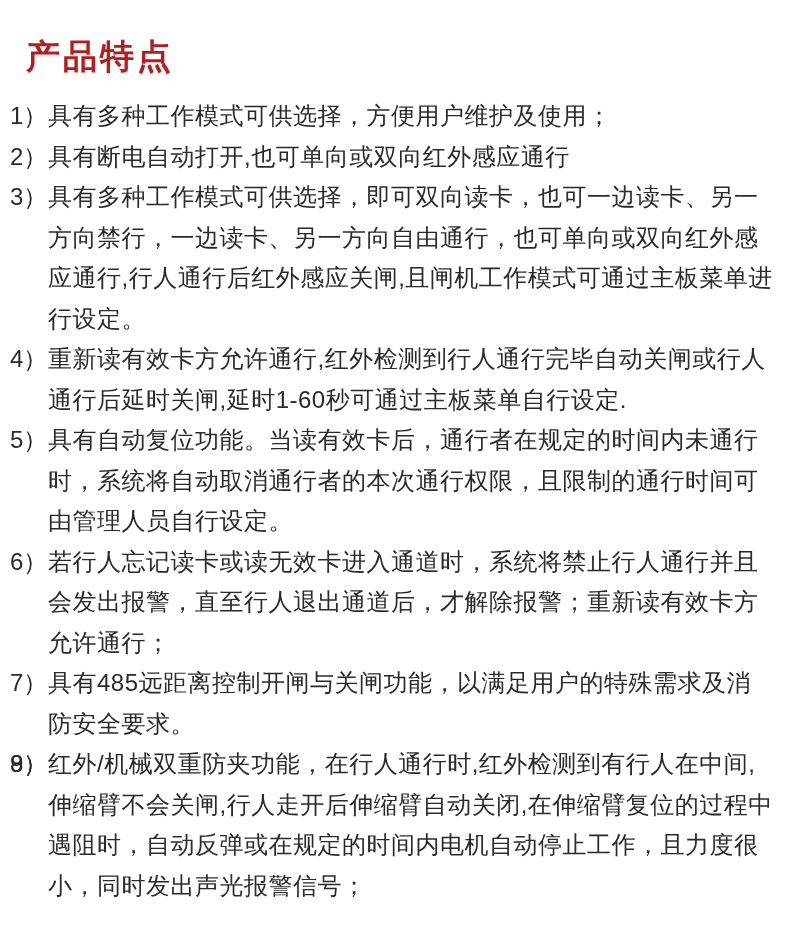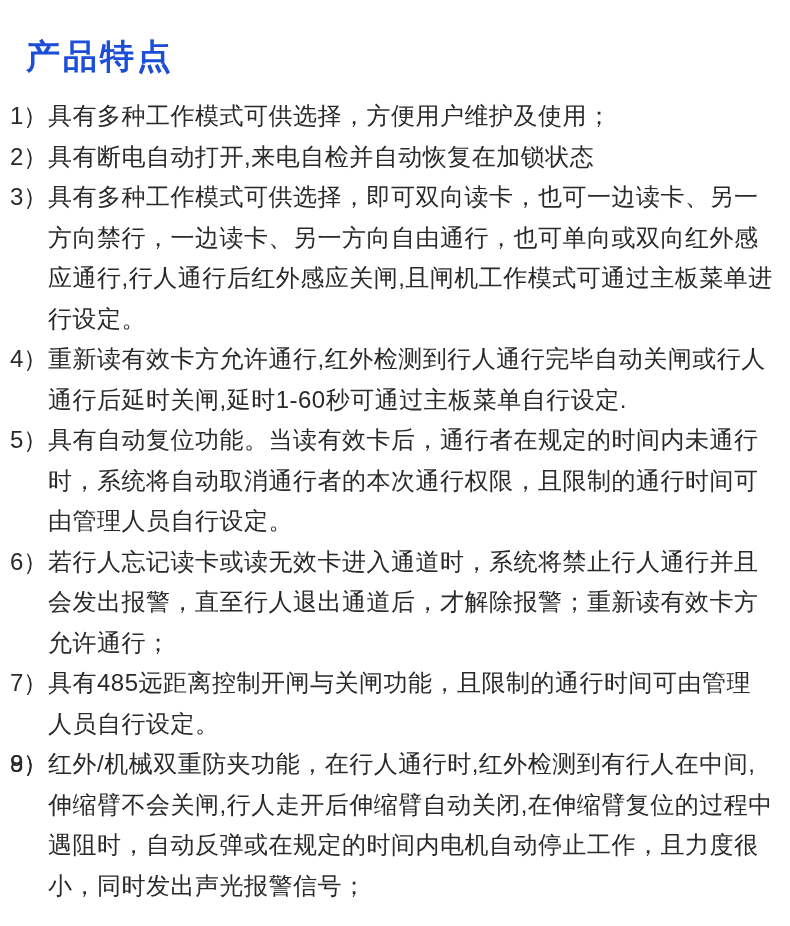--- a/index.html
+++ b/index.html
@@ -16,21 +16,21 @@
     width: 790px;
     height: 926px;
     overflow: hidden;
     position: relative;
   }
   .title {
     margin: 36px 0 0 26px;
     font-size: 34px;
     line-height: 40px;
     font-weight: 700;
-    color: #1d4ed8;
+    color: #b91c1c;
     letter-spacing: 3px;
   }
   .feature-list {
     list-style: none;
     margin: 20px 0 0 0;
     padding: 0;
   }
   .item {
     position: relative;
     padding: 0 16px 0 48px;
@@ -55,21 +55,21 @@
 
   <ol class="feature-list">
 
     <li class="item">
       <span class="num">1）</span>
       <span class="txt">具有多种工作模式可供选择，方便用户维护及使用；</span>
     </li>
 
     <li class="item">
       <span class="num">2）</span>
-      <span class="txt">具有断电自动打开,来电自检并自动恢复在加锁状态</span>
+      <span class="txt">具有断电自动打开,也可单向或双向红外感应通行</span>
     </li>
 
     <li class="item">
       <span class="num">3）</span>
       <span class="txt">具有多种工作模式可供选择，即可双向读卡，也可一边读卡、另一方向禁行，一边读卡、另一方向自由通行，也可单向或双向红外感应通行,行人通行后红外感应关闸,且闸机工作模式可通过主板菜单进行设定。</span>
     </li>
 
     <li class="item">
       <span class="num">4）</span>
       <span class="txt">重新读有效卡方允许通行,红外检测到行人通行完毕自动关闸或行人通行后延时关闸,延时1-60秒可通过主板菜单自行设定.</span>
@@ -80,21 +80,21 @@
       <span class="txt">具有自动复位功能。当读有效卡后，通行者在规定的时间内未通行时，系统将自动取消通行者的本次通行权限，且限制的通行时间可由管理人员自行设定。</span>
     </li>
 
     <li class="item">
       <span class="num">6）</span>
       <span class="txt">若行人忘记读卡或读无效卡进入通道时，系统将禁止行人通行并且会发出报警，直至行人退出通道后，才解除报警；重新读有效卡方允许通行；</span>
     </li>
 
     <li class="item">
       <span class="num">7）</span>
-      <span class="txt">具有485远距离控制开闸与关闸功能，且限制的通行时间可由管理人员自行设定。</span>
+      <span class="txt">具有485远距离控制开闸与关闸功能，以满足用户的特殊需求及消防安全要求。</span>
     </li>
 
     <li class="item">
       <span class="num">8）</span>
     </li>
 
     <li class="item">
       <span class="num">9）</span>
       <span class="txt">红外/机械双重防夹功能，在行人通行时,红外检测到有行人在中间,伸缩臂不会关闸,行人走开后伸缩臂自动关闭,在伸缩臂复位的过程中遇阻时，自动反弹或在规定的时间内电机自动停止工作，且力度很小，同时发出声光报警信号；</span>
     </li>

